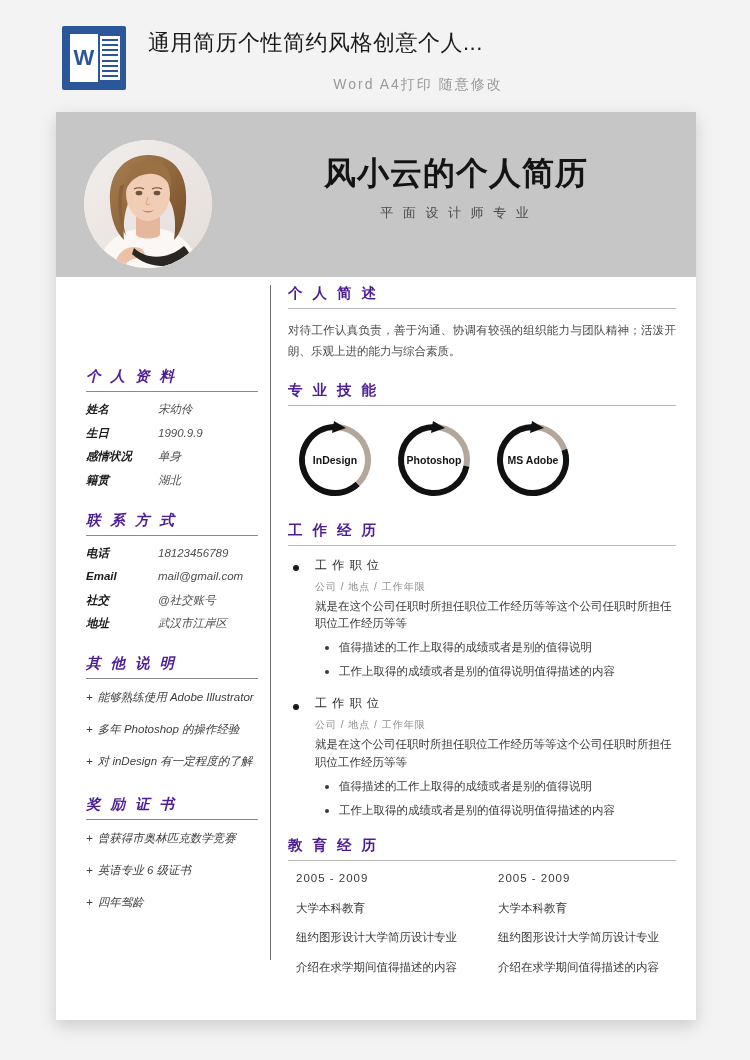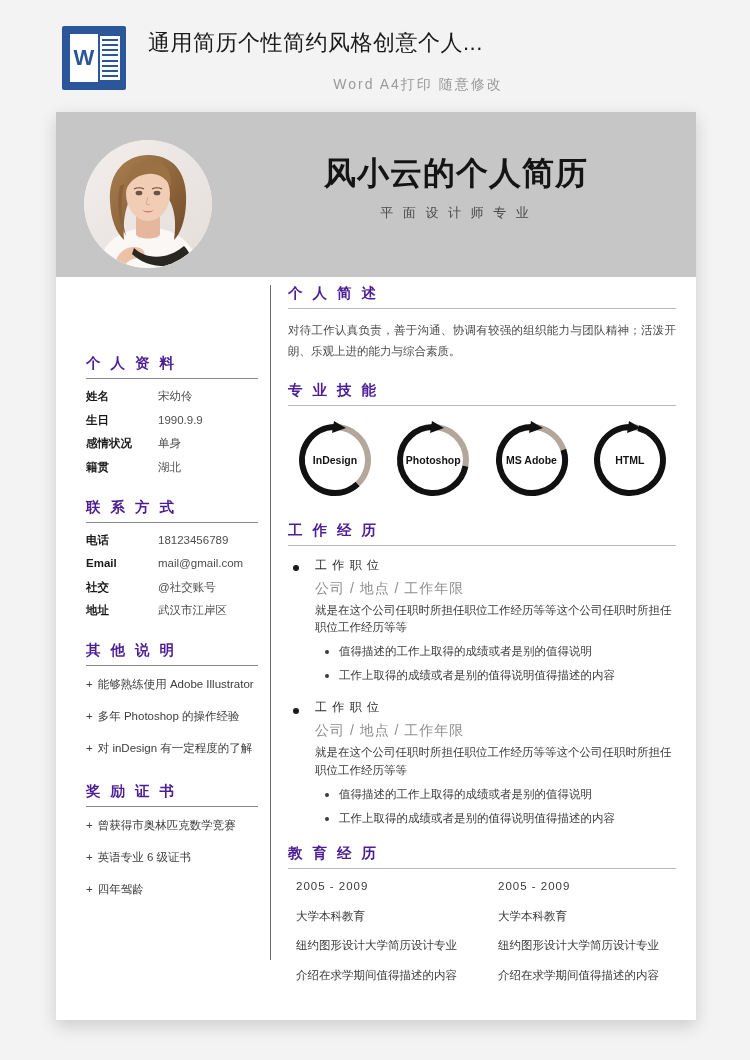--- a/index.html
+++ b/index.html
@@ -74,21 +74,21 @@
   .banner-sub {
     position: absolute; left: 190px; top: 92px; width: 420px;
     text-align: center; font-size: 13px; color: #4a4a4a; letter-spacing: 3px;
   }
 
   
   .divider {
     position: absolute; left: 214px; top: 173px; width: 1px; height: 675px;
     background: #6e6e6e;
   }
-  .col-left  { position: absolute; left: 30px;  top: 242px; width: 172px; }
+  .col-left  { position: absolute; left: 30px;  top: 255px; width: 172px; font-style: italic; }
   .col-right { position: absolute; left: 232px; top: 172px; width: 388px; }
 
   
   .sec { margin-bottom: 18px; }
   .sec-title {
     font-size: 14.5px; font-weight: bold; color: #4c1d95;
     letter-spacing: 3px; padding-bottom: 5px;
   }
   .sec-rule { height: 1px; background: #8a8a8a; margin-bottom: 11px; }
   .sec-rule.light { background: #b9b9b9; }
@@ -122,21 +122,21 @@
   
   .job { margin-bottom: 16px; }
   .job-head { display: flex; align-items: center; }
   .job-bullet {
     width: 6px; height: 6px; border-radius: 50%; background: #1a1a1a;
     margin: 6px 16px 0 5px; flex: none;
   }
   .job-title { font-size: 12px; color: #2a2a2a; letter-spacing: 1px; }
   .job-body { margin-left: 27px; }
   .job-meta {
-    font-size: 14px; color: #8d8d8d; letter-spacing: 1px;
+    font-size: 10px; color: #8d8d8d; letter-spacing: 1px;
     margin: 6px 0 4px 0;
   }
   .job-desc { font-size: 11.5px; color: #3a3a3a; line-height: 1.55; }
   .job-points { margin-top: 7px; }
   .job-point {
     display: flex; align-items: flex-start;
     font-size: 11.5px; color: #3a3a3a; margin-bottom: 9px;
   }
   .job-point .dot {
     width: 4px; height: 4px; border-radius: 50%; background: #3a3a3a;
@@ -330,28 +330,20 @@
               <div class="label">Photoshop</div>
             </div>
             <div class="skill">
               <svg width="94" height="86" viewBox="0 0 94 86" xmlns="http://www.w3.org/2000/svg">
                 <path d="M 51.59 10.32 A 33 33 0 0 1 78.38 32.80" fill="none" stroke="#b3a79b" stroke-width="6"></path>
                 <path d="M 78.38 32.80 A 33 33 0 1 1 46.88 10.00" fill="none" stroke="#111111" stroke-width="6"></path>
                 <path d="M 46 4 L 58 11 L 44 16 Z" fill="#111111"></path>
               </svg>
               <div class="label">MS Adobe</div>
             </div>
-            <div class="skill">
-              <svg width="94" height="86" viewBox="0 0 94 86" xmlns="http://www.w3.org/2000/svg">
-                <path d="M 51.59 10.32 A 33 33 0 0 1 55.21 11.04" fill="none" stroke="#b3a79b" stroke-width="6"></path>
-                <path d="M 55.21 11.04 A 33 33 0 1 1 46.88 10.00" fill="none" stroke="#111111" stroke-width="6"></path>
-                <path d="M 46 4 L 58 11 L 44 16 Z" fill="#111111"></path>
-              </svg>
-              <div class="label">HTML</div>
-            </div>
           </div>
       </div>
 
       <div class="sec" style="margin-top:10px">
         <div class="sec-title">工 作 经 历</div>
         <div class="sec-rule light"></div>
 
         <div class="job">
           <div class="job-head">
             <span class="job-bullet"></span>

